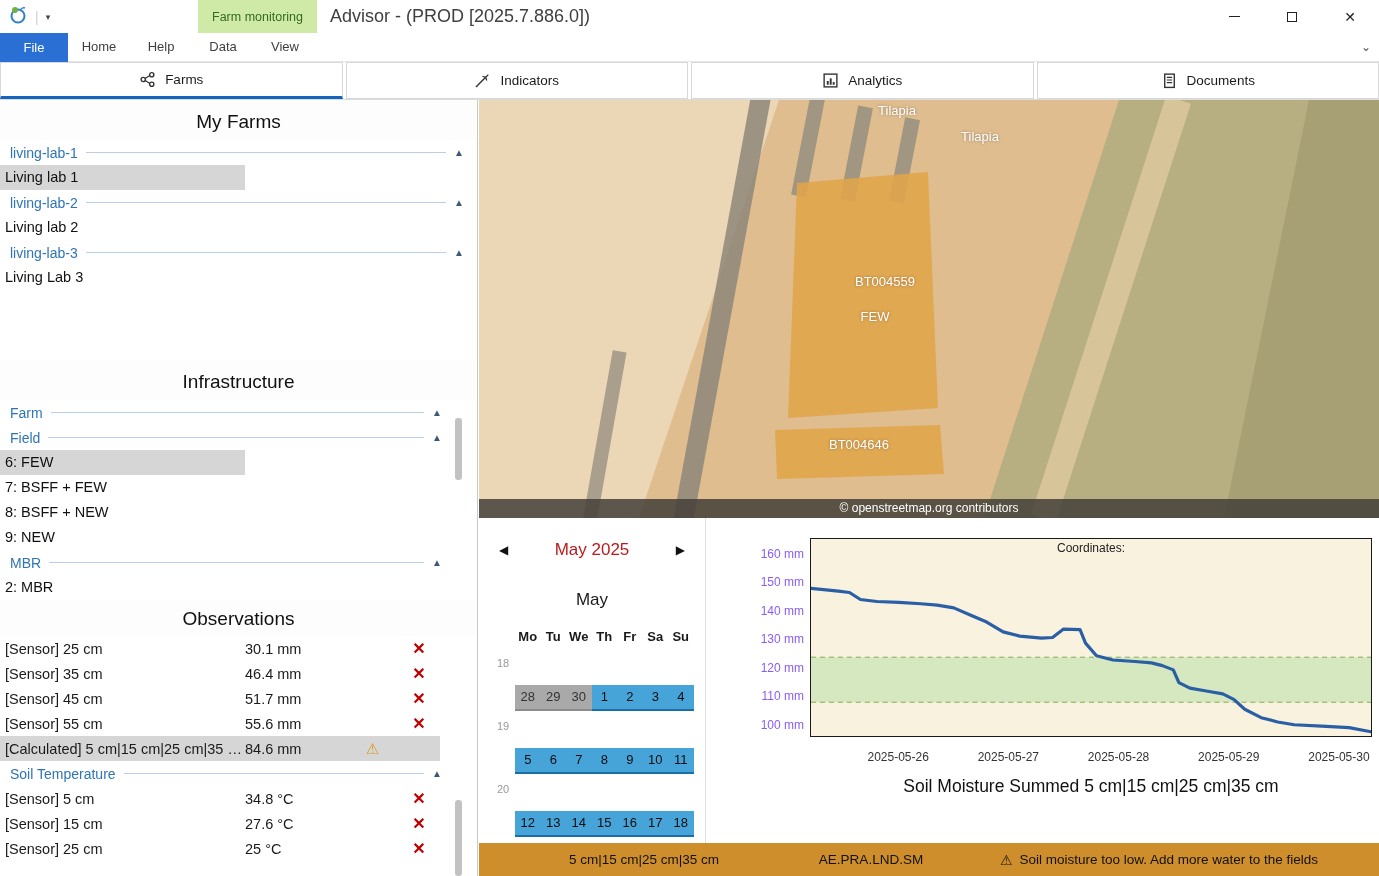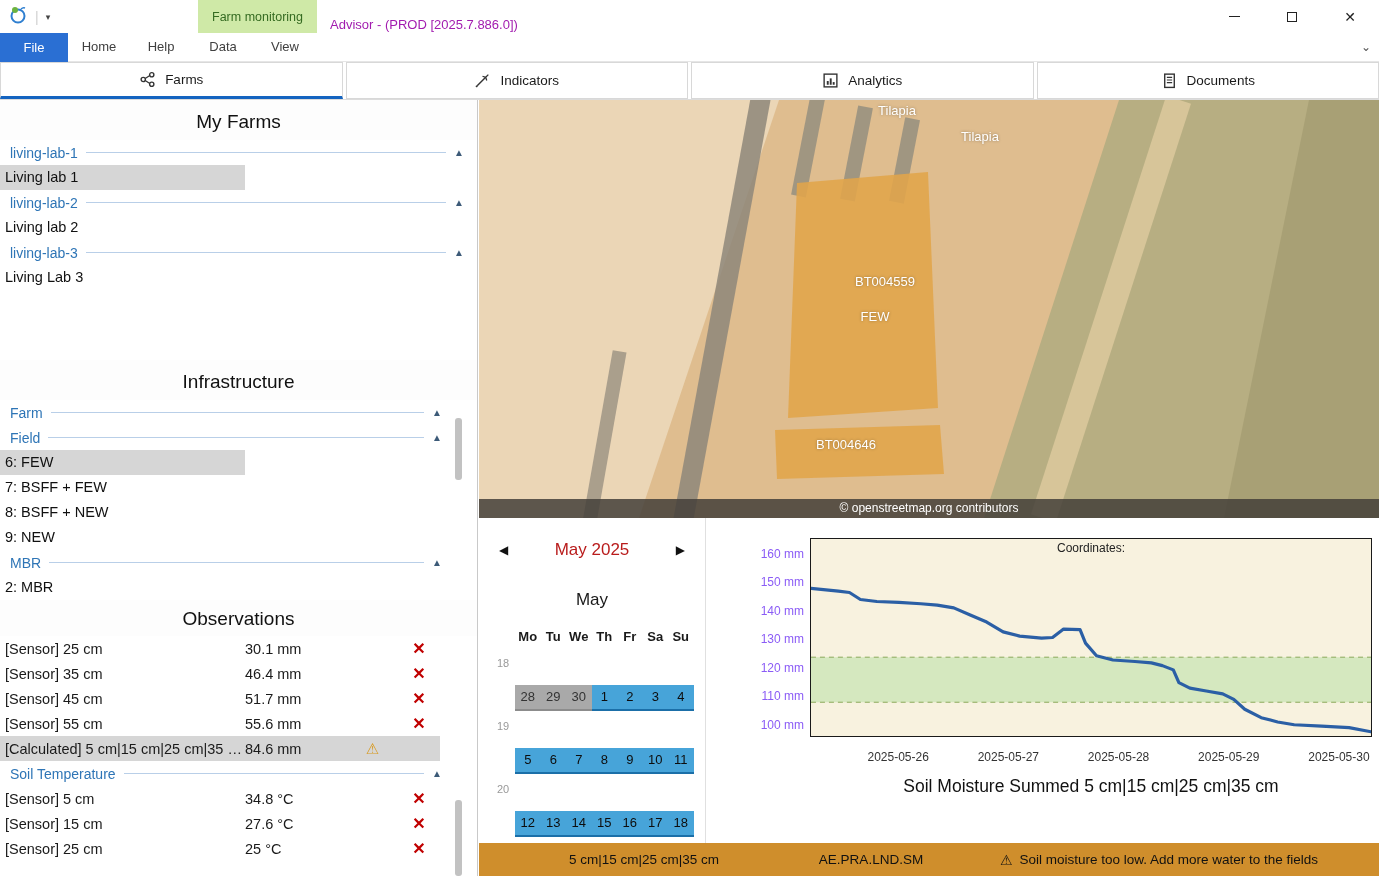--- a/index.html
+++ b/index.html
@@ -7,22 +7,22 @@
               font-family:"Liberation Sans", sans-serif; color:#1a1a1a; }
   .app { position:relative; width:1379px; height:876px; background:#fff; }
 
   
   .titlebar { position:absolute; left:0; top:0; width:100%; height:33px; background:#fff; }
   .qat { position:absolute; left:8px; top:0; height:33px; display:flex; align-items:center; gap:7px; }
   .qat-sep { color:#d0d0d0; font-size:14px; }
   .qat-caret { font-size:9px; color:#444; }
   .ctx-tab { position:absolute; left:198px; top:0; width:119px; height:33px; background:#cfe9a7;
              color:#356b21; font-size:12.5px; display:flex; align-items:center; justify-content:center; }
-  .win-title { position:absolute; left:330px; top:8px; height:33px; display:flex; align-items:center;
-               font-size:13px; color:#a21caf; }
+  .win-title { position:absolute; left:330px; top:0; height:33px; display:flex; align-items:center;
+               font-size:18px; color:#404040; }
   .win-controls { position:absolute; right:0; top:0; height:33px; display:flex; }
   .win-btn { width:58px; height:33px; display:flex; align-items:center; justify-content:center; color:#222; }
   .glyph-min { display:inline-block; width:11px; border-top:1px solid #222; }
   .glyph-max { display:inline-block; width:10px; height:10px; border:1px solid #222; }
   .glyph-close { font-size:14px; }
 
   
   .ribbonrow { position:absolute; left:0; top:33px; width:100%; height:29px; background:#fff;
                border-bottom:1px solid #e6e6e6; }
   .file-btn { position:absolute; left:0; top:0; width:68px; height:29px; background:#2a6fd3; color:#fff;
@@ -333,21 +333,21 @@
       <div class="map-shape m-pond m-pond1"></div>
       <div class="map-shape m-pond m-pond2"></div>
       <div class="map-shape m-pond m-pond3"></div>
       <div class="map-shape m-field"></div>
       <div class="map-shape m-field2"></div>
       <div id="map-labels">
           <span class="map-label" style="left: 418px; top: 10px;">Tilapia</span>
           <span class="map-label" style="left: 501px; top: 36px;">Tilapia</span>
           <span class="map-label" style="left: 406px; top: 181px;">BT004559</span>
           <span class="map-label" style="left: 396px; top: 216px;">FEW</span>
-          <span class="map-label" style="left: 367px; top: 344px;">BT004646</span>
+          <span class="map-label" style="left: 380px; top: 344px;">BT004646</span>
         </div>
       <div class="map-attrib">© openstreetmap.org contributors</div>
     </div>
 
     <div class="calendar">
       <div class="cal-nav">
         <span class="cal-arrow">◀</span>
         <span class="cal-nav-title">May 2025</span>
         <span class="cal-arrow">▶</span>
       </div>

